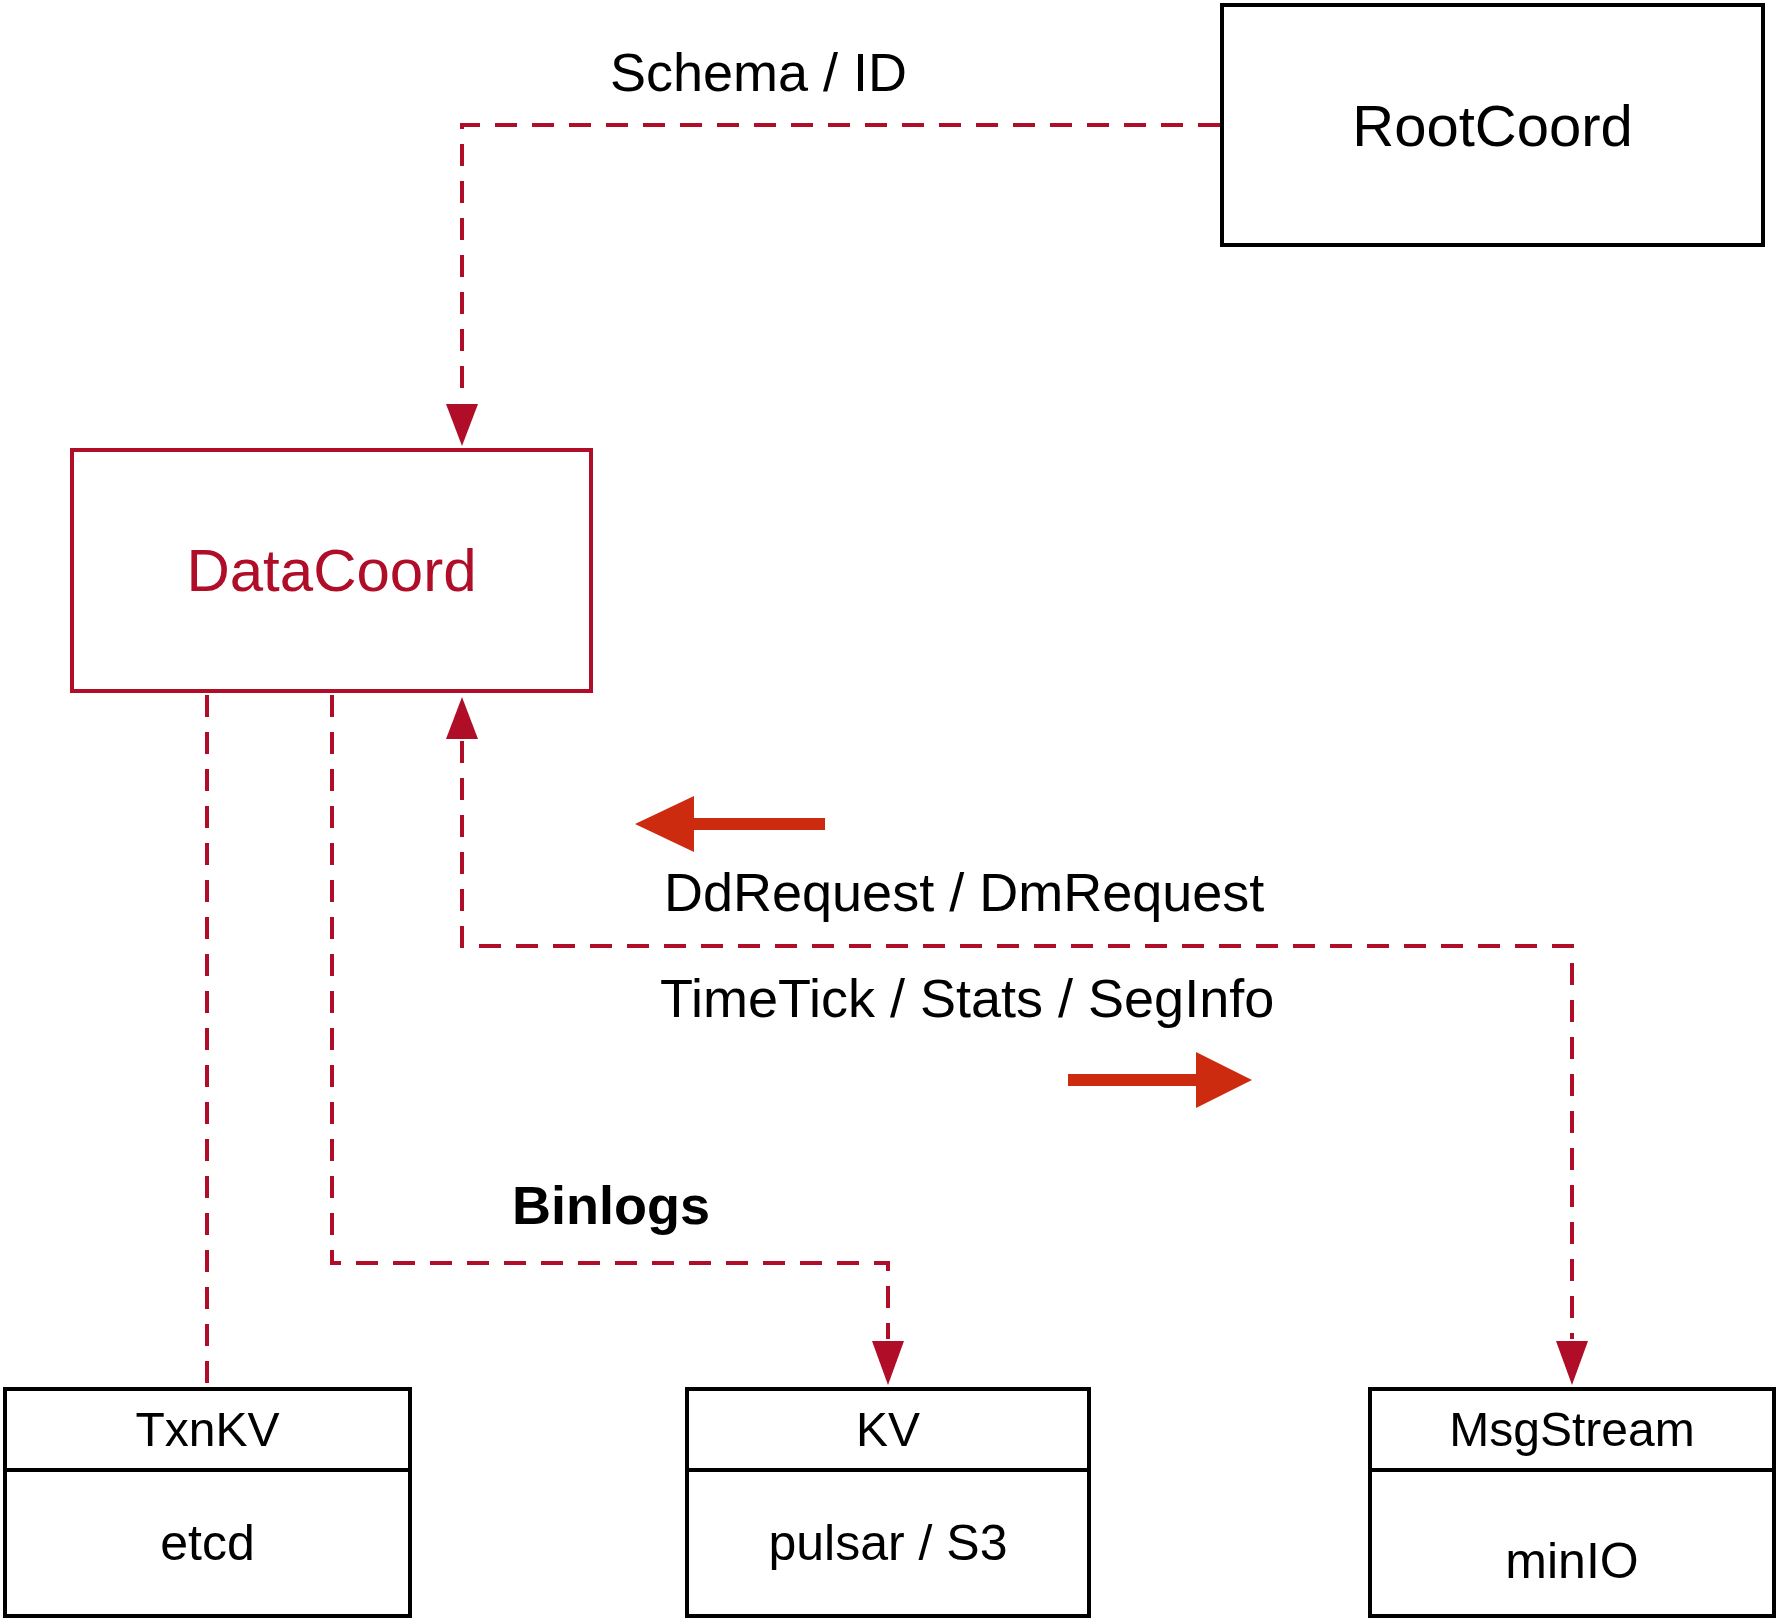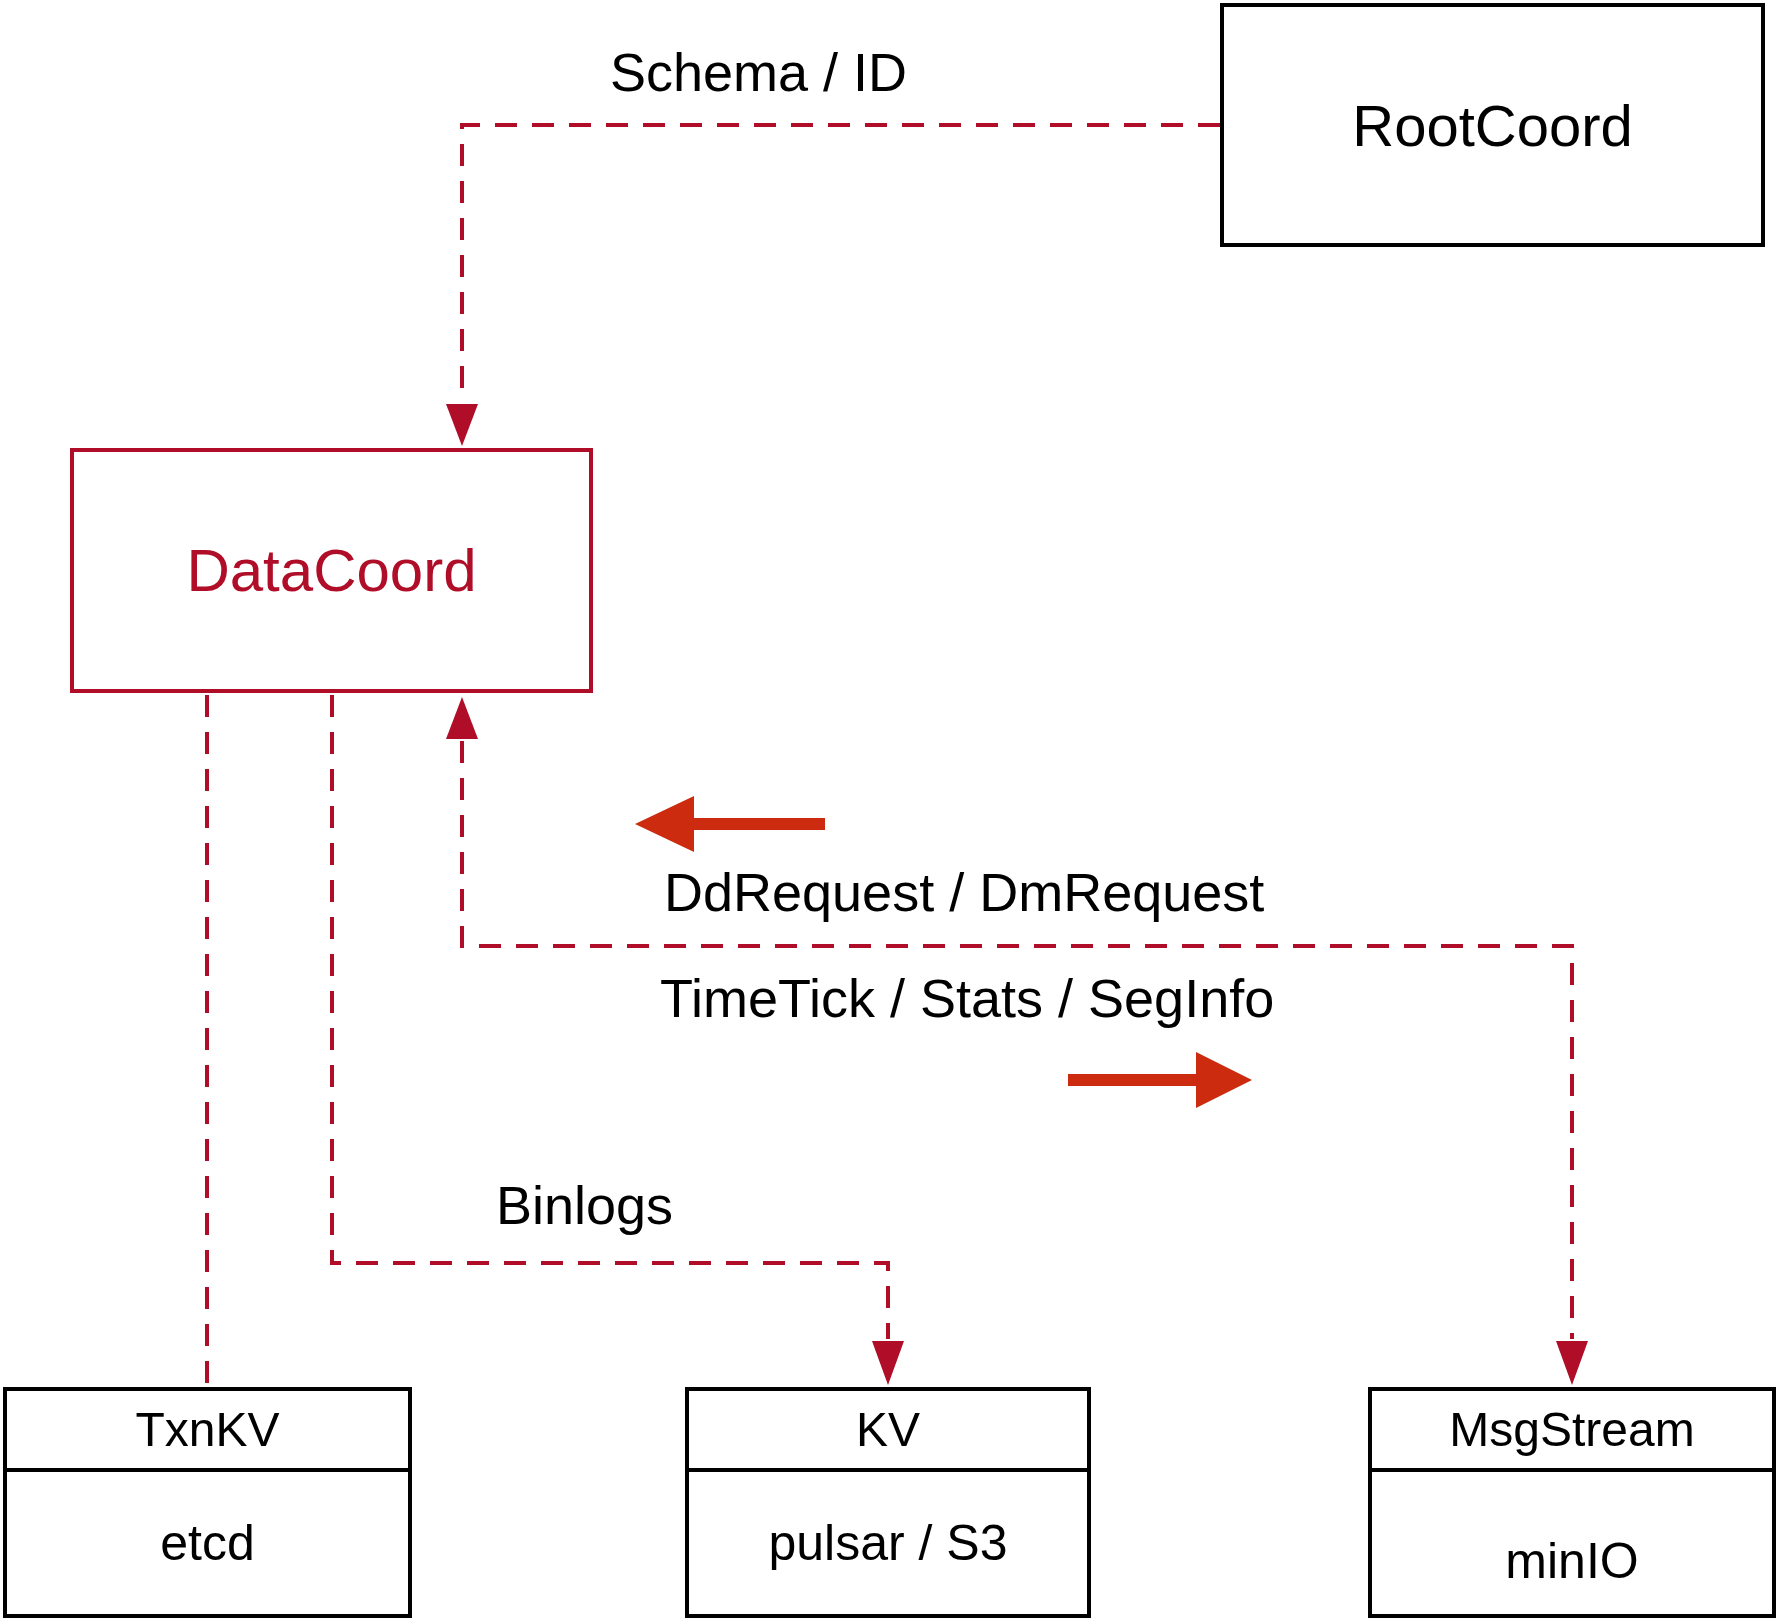--- a/index.html
+++ b/index.html
@@ -115,15 +115,15 @@
       <span>minIO</span>
     </div>
   </div>
 
   <div class="edge-label" style="left:610px; top:44px;">Schema / ID</div>
 
   <div class="edge-label" style="left:664px; top:864px;">DdRequest / DmRequest</div>
 
   <div class="edge-label" style="left:660px; top:970px;">TimeTick / Stats / SegInfo</div>
 
-  <div class="edge-label" style="left:496px; top:1177px;">Binlogs</div>
+  <div class="edge-label" style="left:512px; top:1177px;font-weight:bold;">Binlogs</div>
 
 </div>
 
 </body></html>

